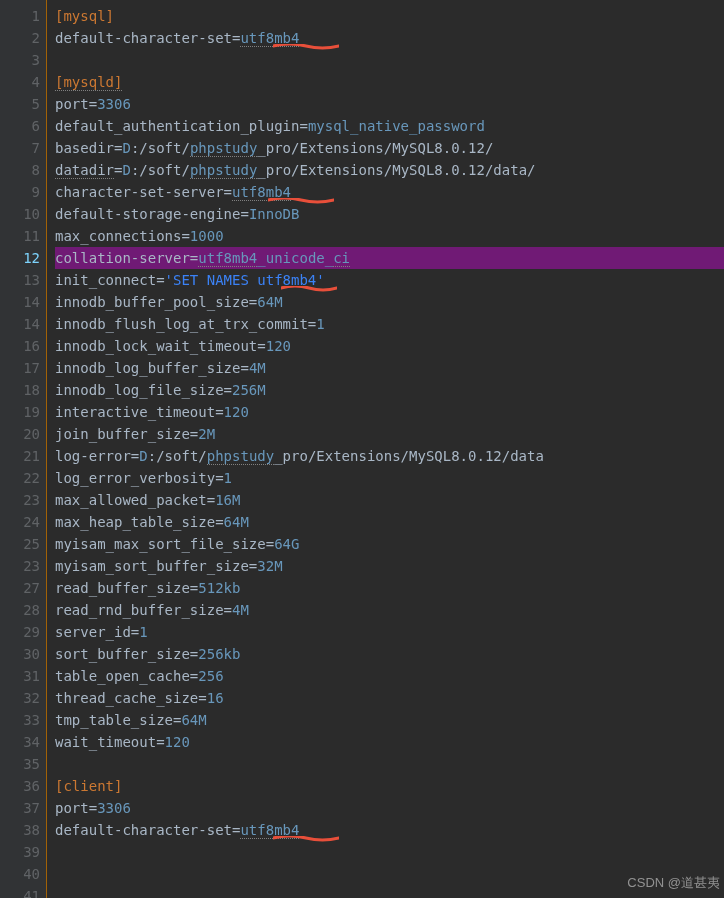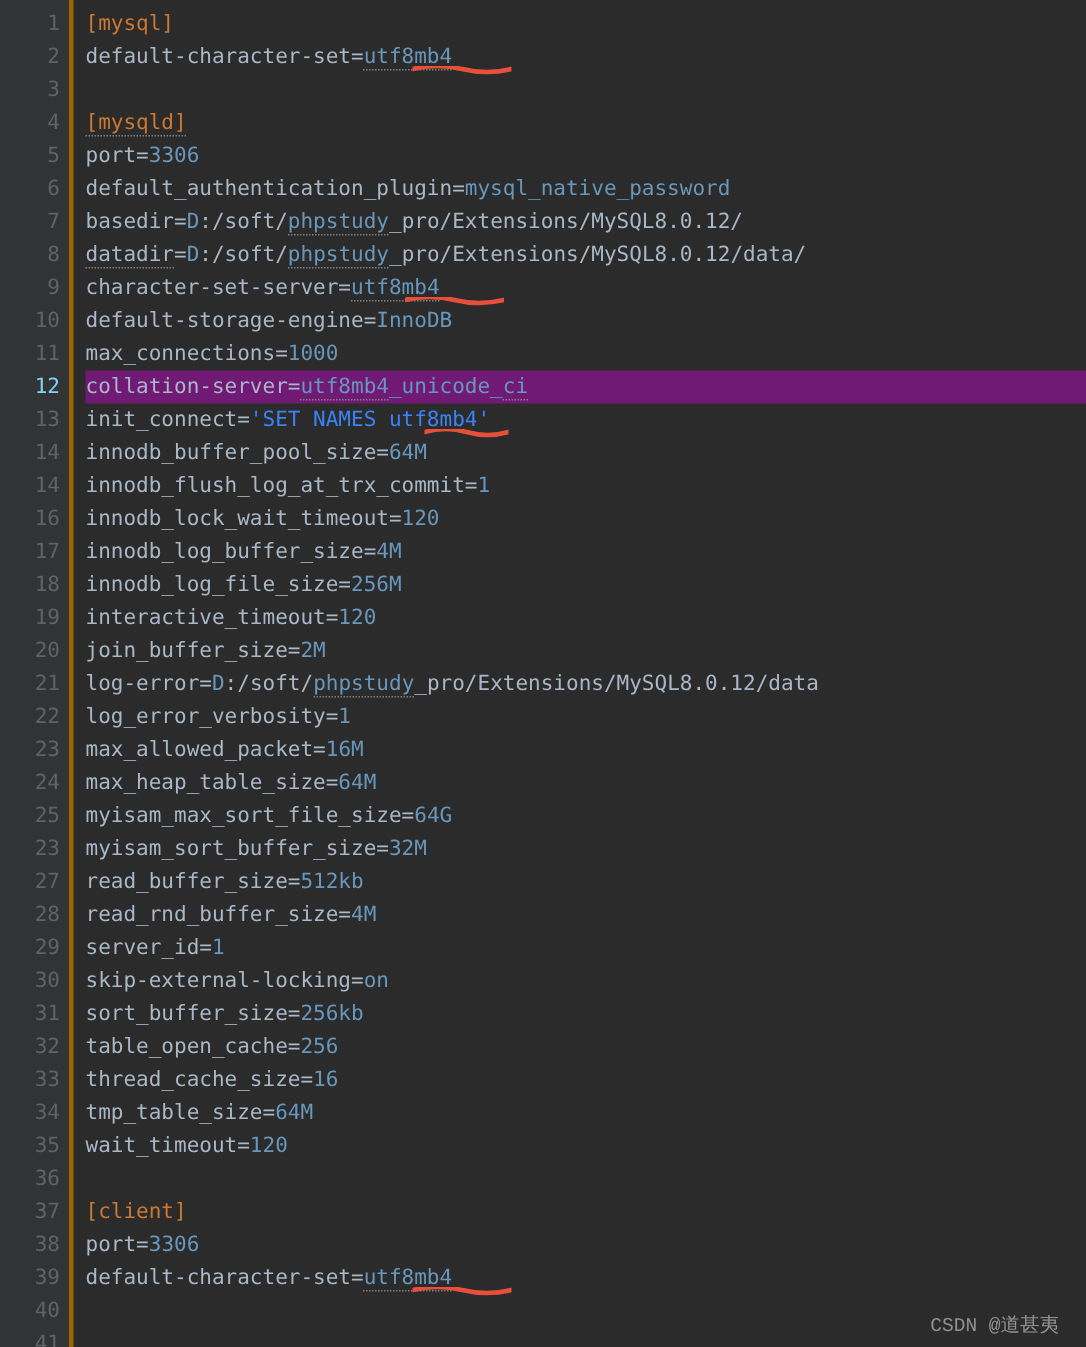--- a/index.html
+++ b/index.html
@@ -1,30 +1,30 @@
 <!DOCTYPE html>
 <html><head>
   <meta charset="utf-8">
   <style>
     body { margin:0;background:#2b2b2b;font-family:Consolas,Menlo,monospace;font-size:14px;width:724px;height:898px;overflow:hidden;position:relative }
     .editor{display:flex;height:100%}
     .gutter{width:40px;text-align:right;padding:5px 6px 0 0;user-select:none;color:#606366;background:#313335}
     .gutter div{height:22px;line-height:22px}
     .gutter .ln12{color:#7dd3fc}
-    .code{flex:1;padding:5px 0 0 8px;border-left:3px solid #a16207;color:#a9b7c6}
+    .code{flex:1;padding:5px 0 0 8px;border-left:1px solid #a16207;color:#a9b7c6}
     .code .ln{height:22px;line-height:22px;white-space:pre;position:relative}
     .code .ln.hl{background:#701a75}
     .k{color:#cc7832}
     .t{color:#a9b7c6}
     .n{color:#6897bb}
     .c{color:#3b82f6}
     .u{border-bottom:1px dotted #808080}
     .under{position:absolute;height:7px;pointer-events:none}
     .under svg{display:block}
-    .mark{position:absolute;right:18px;bottom:6px;font-size:13px;font-family:Liberation Mono, monospace;color:rgba(190,190,190,.7)}
+    .mark{position:absolute;right:4px;bottom:6px;font-size:13px;font-family:Liberation Sans, sans-serif;color:rgba(190,190,190,.7)}
   </style>
 </head>
 <body>
 
 <div class="editor">
   <div class="gutter" id="gutter">
       <div>1</div>
       <div>2</div>
       <div>3</div>
       <div>4</div>
@@ -95,21 +95,20 @@
       <div class="ln"><span class="t">join_buffer_size=</span><span class="n">2M</span></div>
       <div class="ln"><span class="t">log-error=</span><span class="n">D</span><span class="t">:/soft/</span><span class="n u">phpstudy</span><span class="t">_pro/Extensions/MySQL8.0.12/data</span></div>
       <div class="ln"><span class="t">log_error_verbosity=</span><span class="n">1</span></div>
       <div class="ln"><span class="t">max_allowed_packet=</span><span class="n">16M</span></div>
       <div class="ln"><span class="t">max_heap_table_size=</span><span class="n">64M</span></div>
       <div class="ln"><span class="t">myisam_max_sort_file_size=</span><span class="n">64G</span></div>
       <div class="ln"><span class="t">myisam_sort_buffer_size=</span><span class="n">32M</span></div>
       <div class="ln"><span class="t">read_buffer_size=</span><span class="n">512kb</span></div>
       <div class="ln"><span class="t">read_rnd_buffer_size=</span><span class="n">4M</span></div>
       <div class="ln"><span class="t">server_id=</span><span class="n">1</span></div>
-      <div class="ln"><span class="t">skip-external-locking=</span><span class="n">on</span></div>
       <div class="ln"><span class="t">sort_buffer_size=</span><span class="n">256kb</span></div>
       <div class="ln"><span class="t">table_open_cache=</span><span class="n">256</span></div>
       <div class="ln"><span class="t">thread_cache_size=</span><span class="n">16</span></div>
       <div class="ln"><span class="t">tmp_table_size=</span><span class="n">64M</span></div>
       <div class="ln"><span class="t">wait_timeout=</span><span class="n">120</span></div>
       <div class="ln"></div>
       <div class="ln"><span class="k">[client]</span></div>
       <div class="ln"><span class="t">port=</span><span class="n">3306</span></div>
       <div class="ln"><span class="t">default-character-set=</span><span class="n u">utf8mb4</span><span class="under" style="left: 218px; top: 17px; width: 66px;"><svg width="66" height="7">
             <path d="M0 2 Q 16.5 -2 33 2 T 66 2" stroke="#e84f3a" stroke-width="3" fill="none" stroke-linecap="round"></path>

